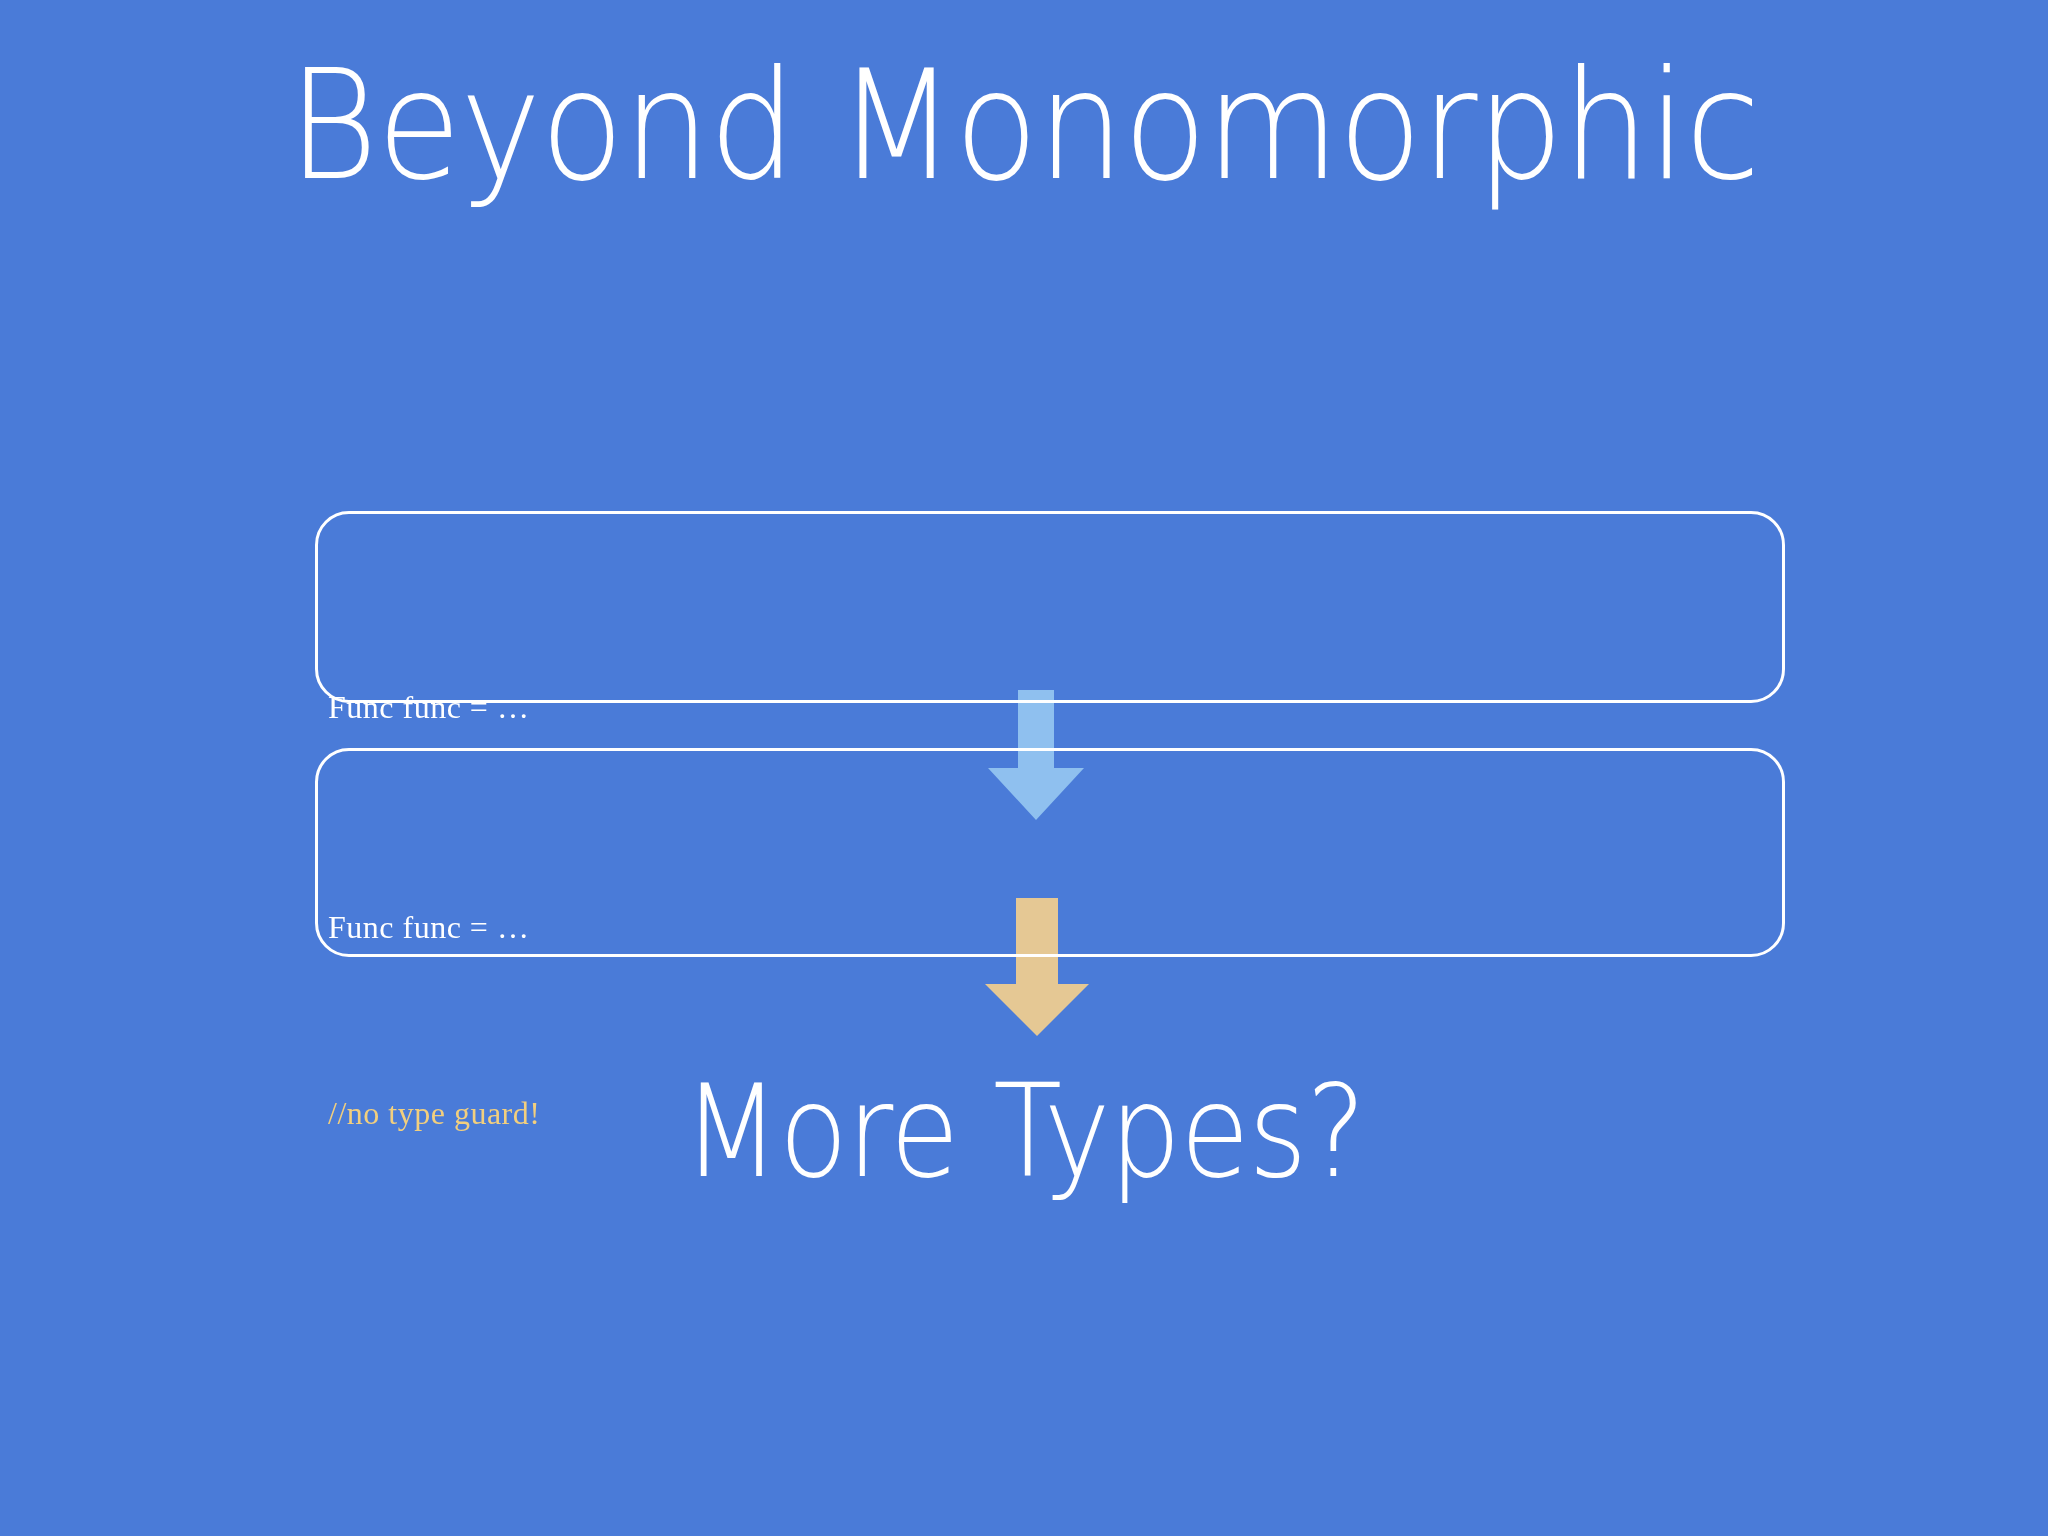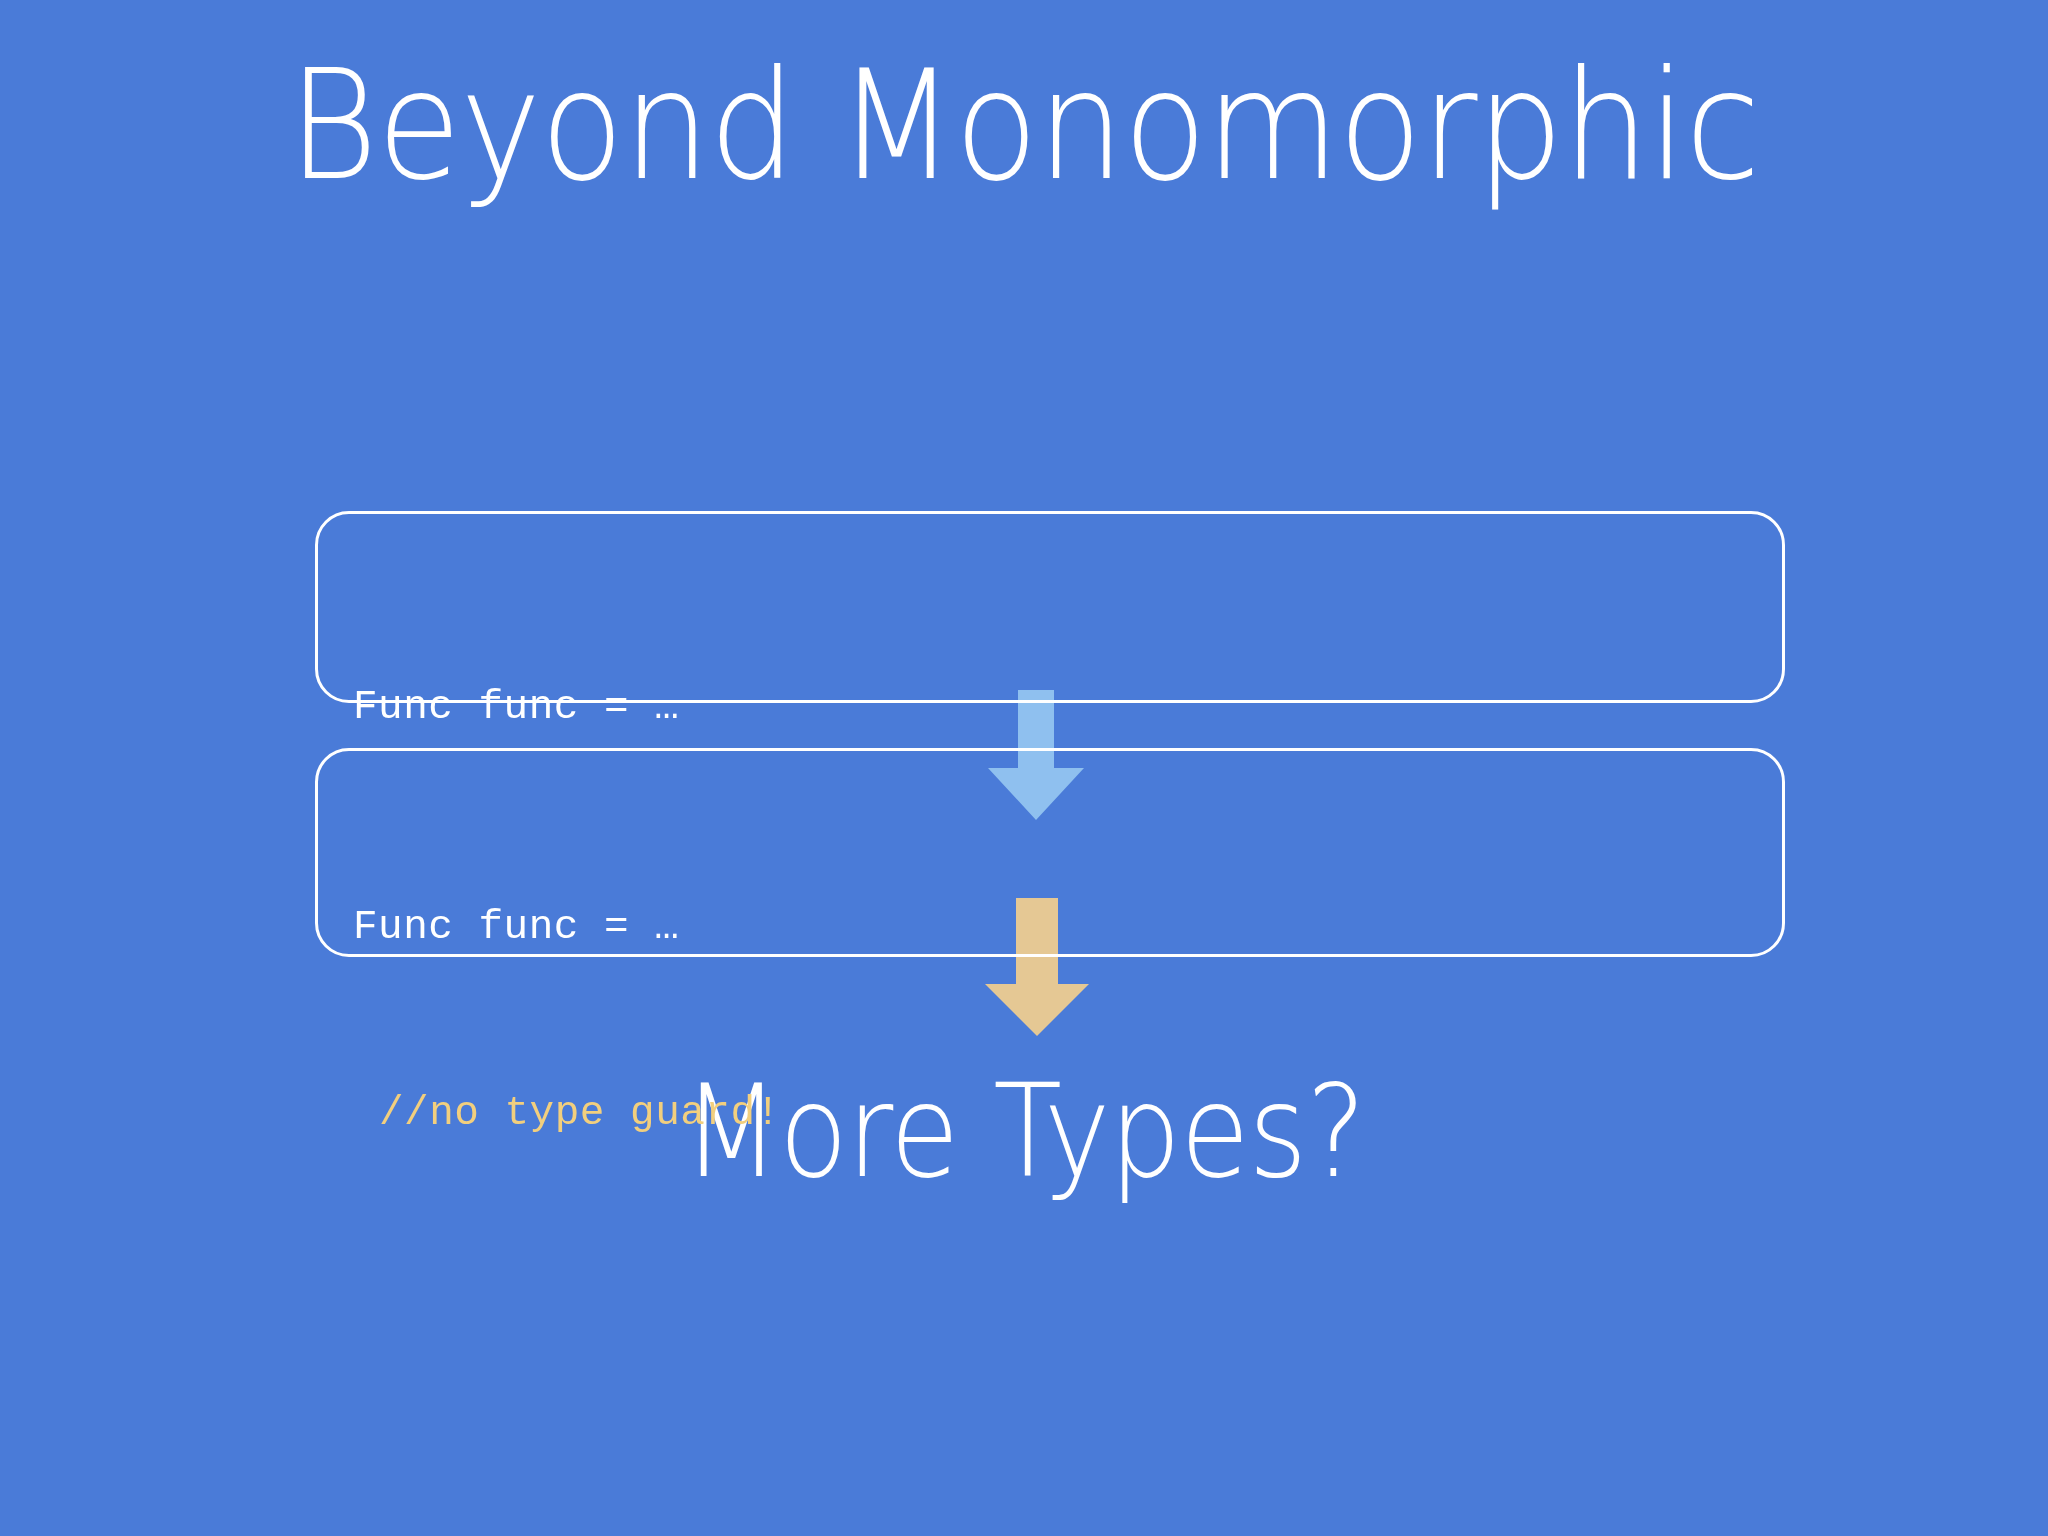--- a/index.html
+++ b/index.html
@@ -55,33 +55,33 @@
     height: 192px;
   }
   #code-box-2 {
     top: 748px;
     height: 209px;
   }
 
   .code-lines {
     position: absolute;
     z-index: 4;
-    left: 353px;
-    font-family: Liberation Mono, monospace;
-    font-size: 41px;
+    left: 328px;
+    font-family: Liberation Serif, serif;
+    font-size: 32px;
     line-height: 62px;
     color: #ffffff;
     white-space: pre;
     letter-spacing: 0.5px;
   }
   #code-lines-1 { top: 552px; }
   #code-lines-2 { top: 772px; }
 
   .code-line { display: block; }
-  .code-line.comment { color: #f2cf7e; margin-left: 26px; }
+  .code-line.comment { color: #f2cf7e; }
 
   
   .arrow {
     position: absolute;
     z-index: 1;
   }
   .arrow svg { display: block; }
   #arrow-blue {
     left: 988px;
     top: 690px;

